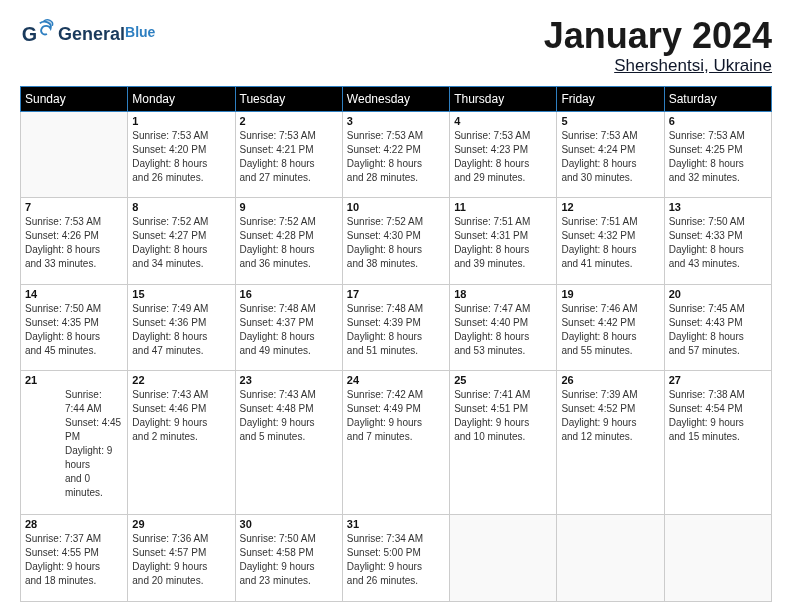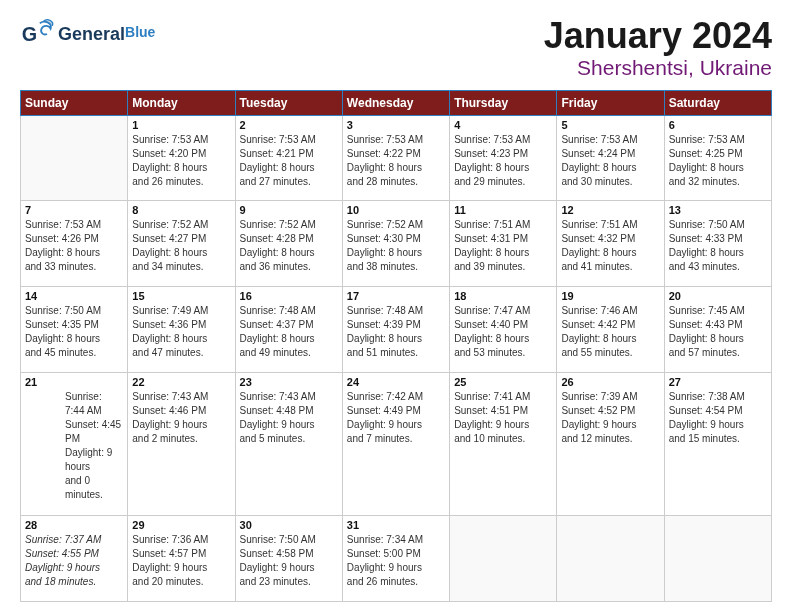--- a/index.html
+++ b/index.html
@@ -26,34 +26,35 @@
     .title-block {
       text-align: right;
     }
     .month-title {
       font-size: 36px;
       font-weight: bold;
       color: #1a1a1a;
       line-height: 1.1;
     }
     .subtitle {
-      font-size: 21px;
-      color: #701a75;
+      font-size: 17px;
+      color: #0f172a;
+      text-decoration: underline;
     }
     .calendar {
       flex: 1;
       border-collapse: collapse;
       width: 100%;
       table-layout: fixed;
     }
     .calendar th {
-      background: #7f1d1d;
+      background: #000000;
       color: #fff;
       font-size: 12px;
-      font-weight: bold;
+      font-weight: normal;
       padding: 5px 4px;
       text-align: left;
       border: 1px solid #2e7fc1;
     }
     .calendar td {
       border: 1px solid #ccc;
       vertical-align: top;
       padding: 3px 4px;
       font-size: 9.5px;
       color: #333;
@@ -328,21 +329,21 @@
             <span class="day-num">27</span>
             <div class="day-info" style="white-space: pre-line;">Sunrise: 7:38 AM
 Sunset: 4:54 PM
 Daylight: 9 hours
 and 15 minutes.</div>
           </td>
         </tr>
         <tr>
           <td>
             <span class="day-num">28</span>
-            <div class="day-info" style="white-space: pre-line; font-style: italic;">Sunrise: 7:37 AM
+            <div class="day-info" style="white-space: pre-line;">Sunrise: 7:37 AM
 Sunset: 4:55 PM
 Daylight: 9 hours
 and 18 minutes.</div>
           </td>
           <td>
             <span class="day-num">29</span>
             <div class="day-info" style="white-space: pre-line;">Sunrise: 7:36 AM
 Sunset: 4:57 PM
 Daylight: 9 hours
 and 20 minutes.</div>

